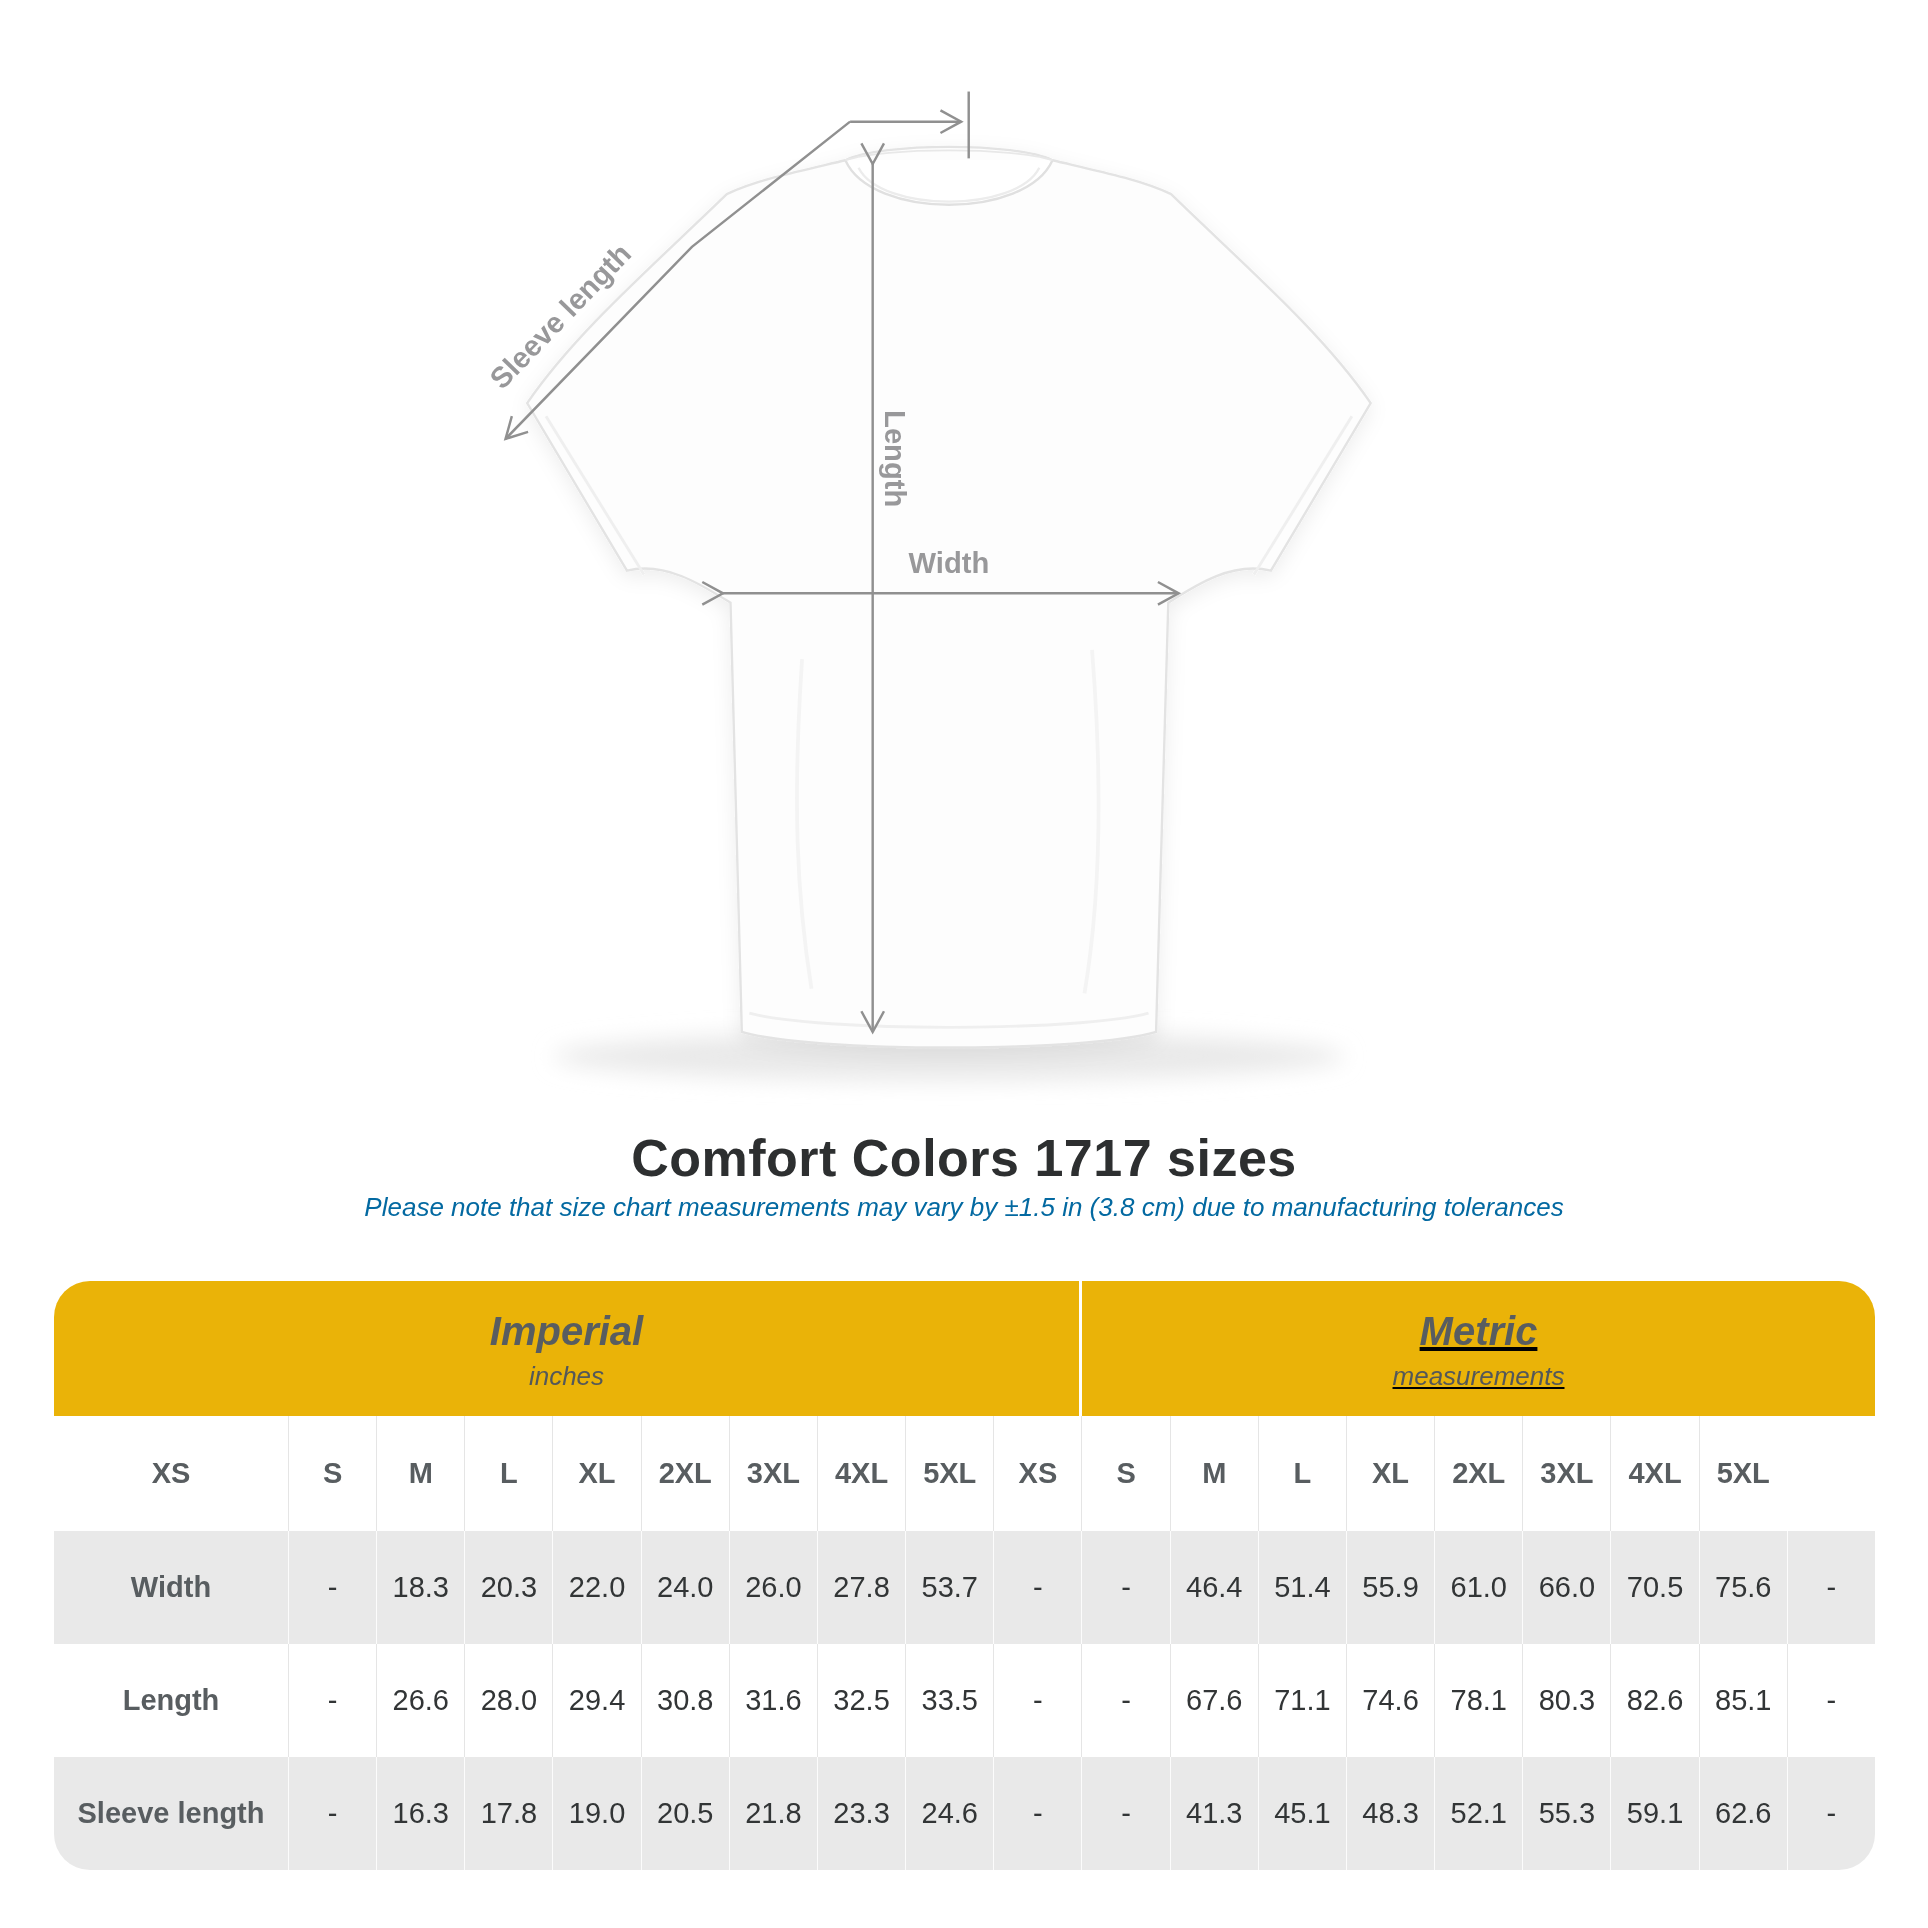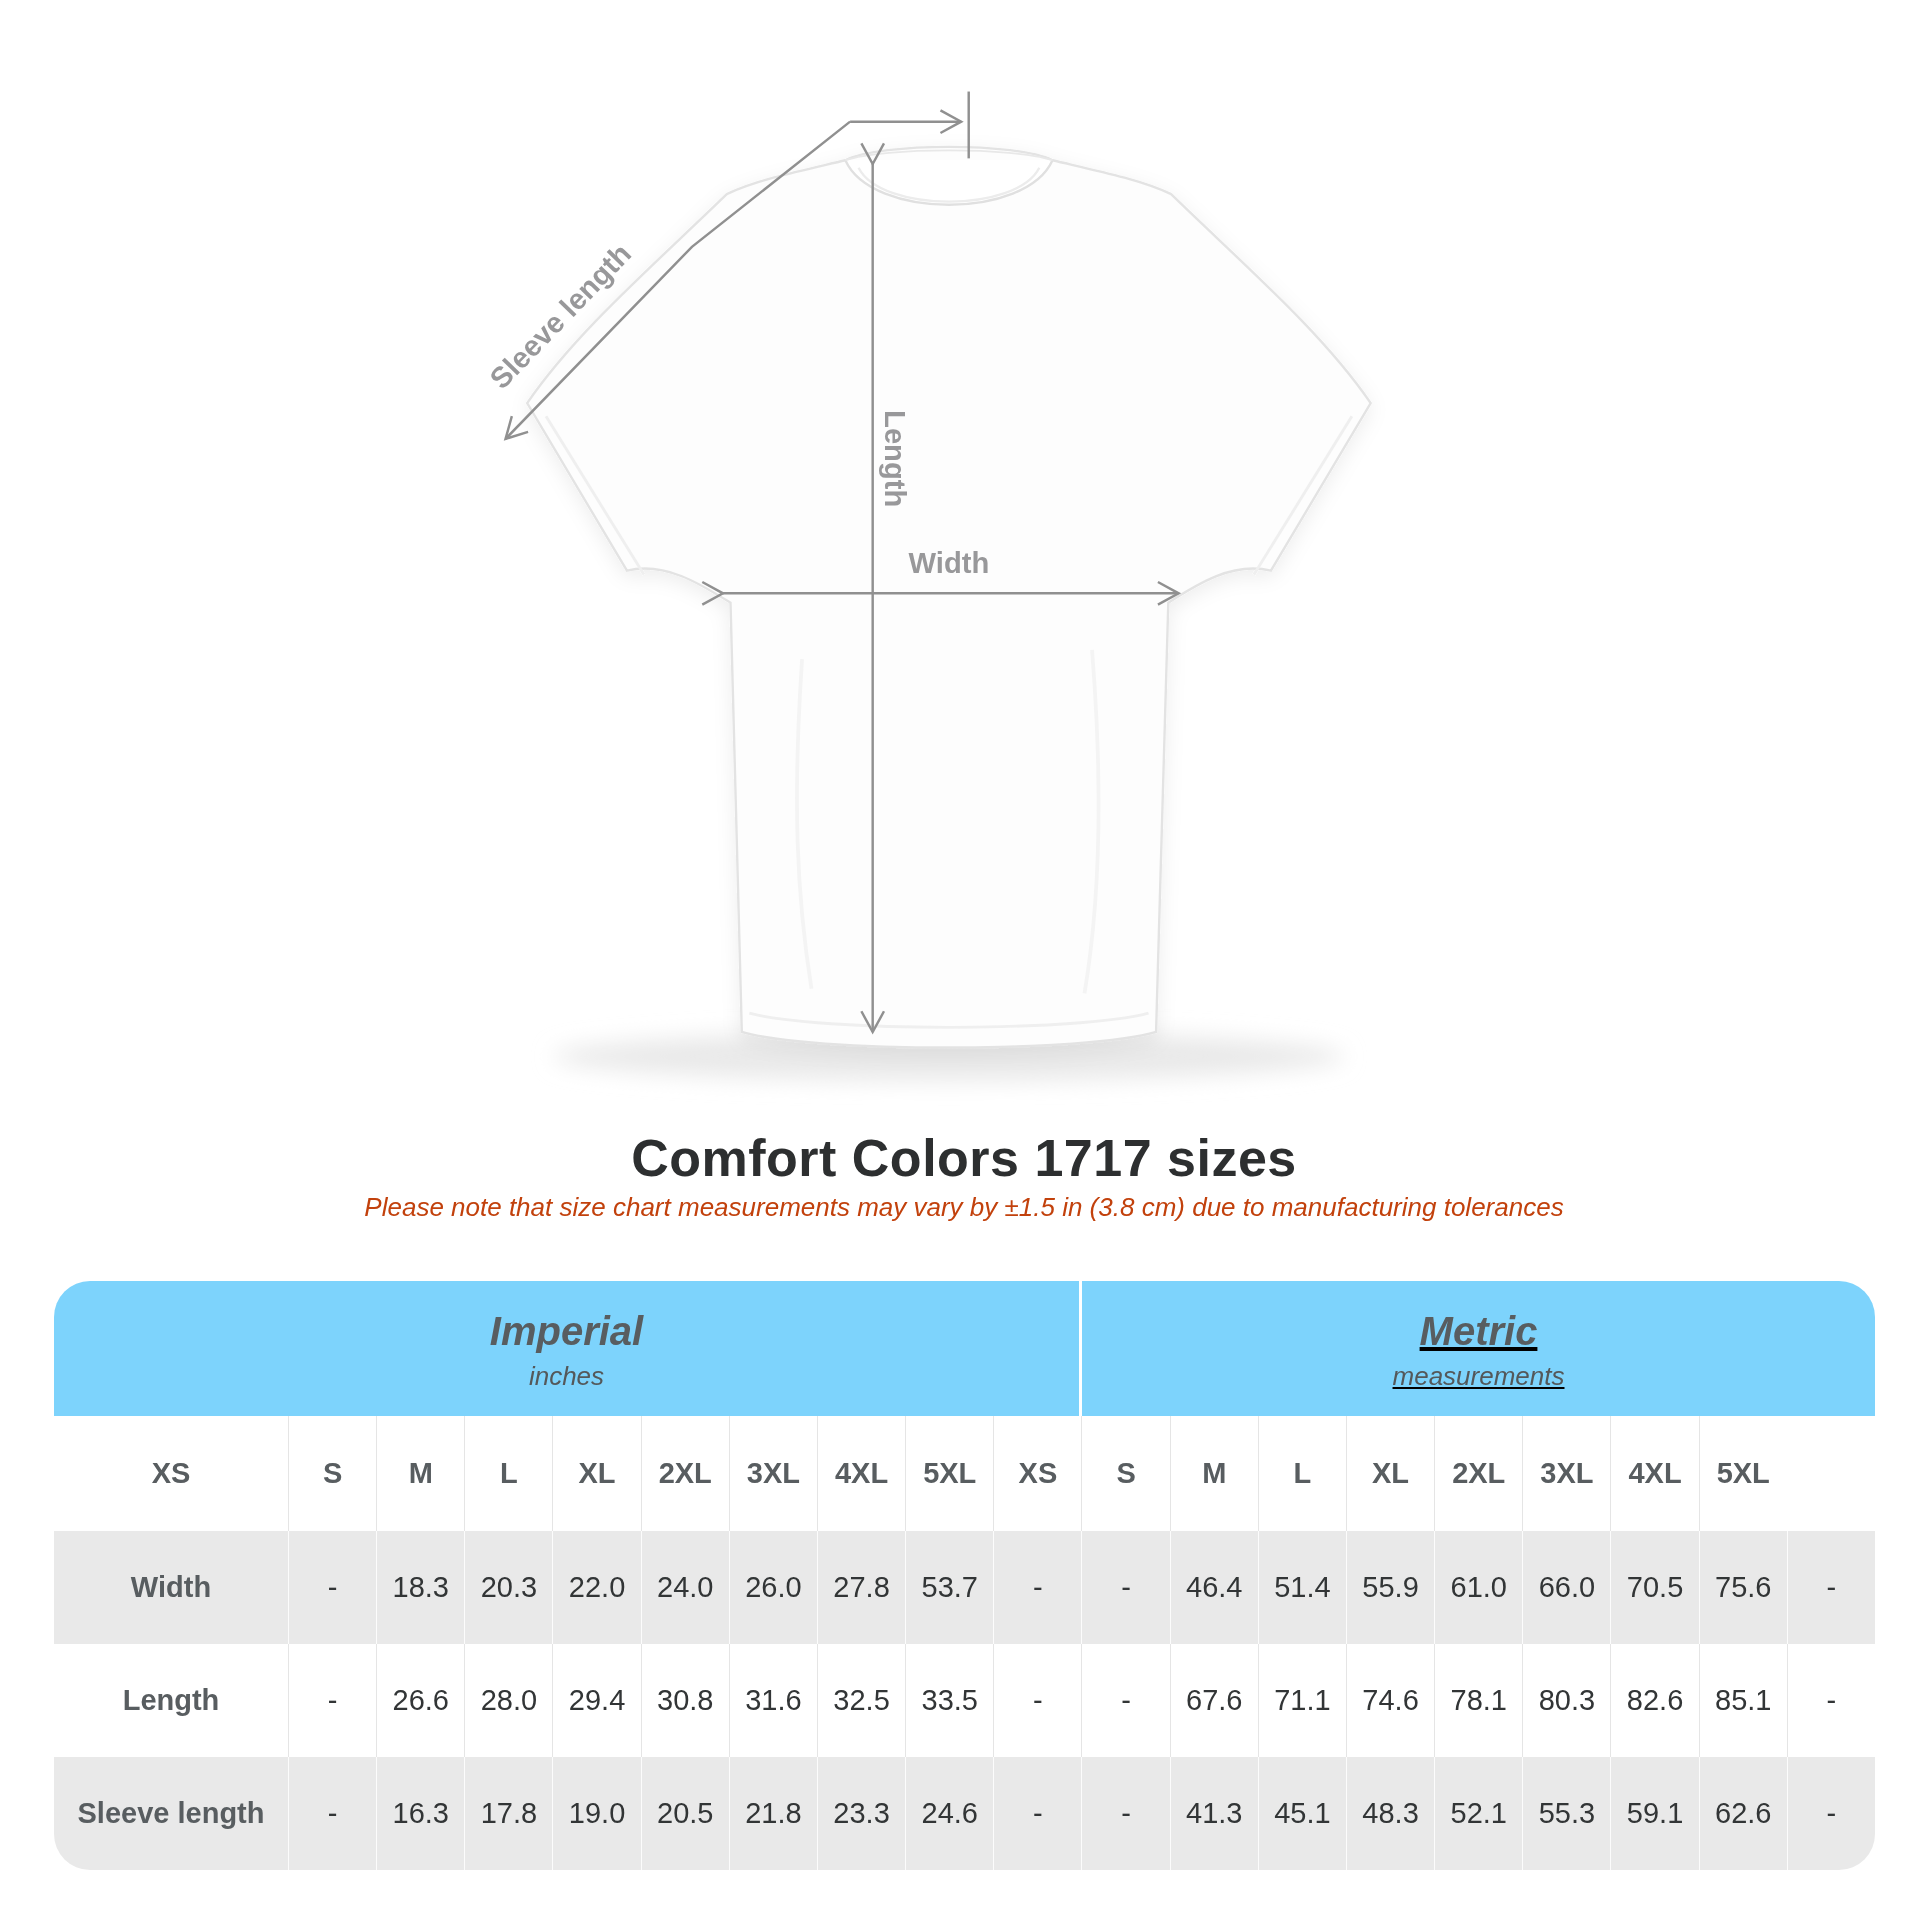--- a/index.html
+++ b/index.html
@@ -2,25 +2,25 @@
 <html style="font-size:15px"><head>
 <meta charset="utf-8">
 <style>
   html,body{margin:0;padding:0;background:#ffffff;}
   body{width:1928px;height:1928px;position:relative;overflow:hidden;
        font-family:"Liberation Sans","DejaVu Sans",sans-serif;}
   svg.diagram{position:absolute;top:0;left:0;}
   .page-title{position:absolute;top:1128px;left:0;width:1928px;text-align:center;
       font-size:52px;font-weight:bold;color:#2d2f30;letter-spacing:0.5px;}
   .page-subtitle{position:absolute;top:1192px;left:0;width:1928px;text-align:center;
-      font-size:26px;font-style:italic;color:#c2410c;}
+      font-size:26px;font-style:italic;color:#0369a1;}
   .size-table{position:absolute;top:1281px;left:54px;width:1821px;
       border-radius:36px;overflow:hidden;background:#ffffff;}
   .unit-band{display:flex;height:135px;}
-  .band-cell{background:#7dd3fc;display:flex;flex-direction:column;align-items:center;
+  .band-cell{background:#eab308;display:flex;flex-direction:column;align-items:center;
       justify-content:center;gap:7.5px;padding-top:3.8px;}
   .band-imperial{width:1025px;border-right:3.8px solid #ffffff;}
   .band-metric{flex:1;text-decoration:underline;}
   .band-label{font-size:40px;font-weight:bold;font-style:italic;color:#585d60;}
   .band-units{font-size:26px;font-style:italic;color:#54585a;}
   .grid-row{display:grid;grid-template-columns:234px repeat(18,1fr);height:113px;}
   .grid-row.header-row{height:115px;}
   .grid-row>div{display:flex;align-items:center;justify-content:center;height:100%;}
   .row-white{background:#ffffff;--sep:#e5e5e5;}
   .row-gray{background:#e9e9e9;--sep:rgba(255,255,255,0.85);}

